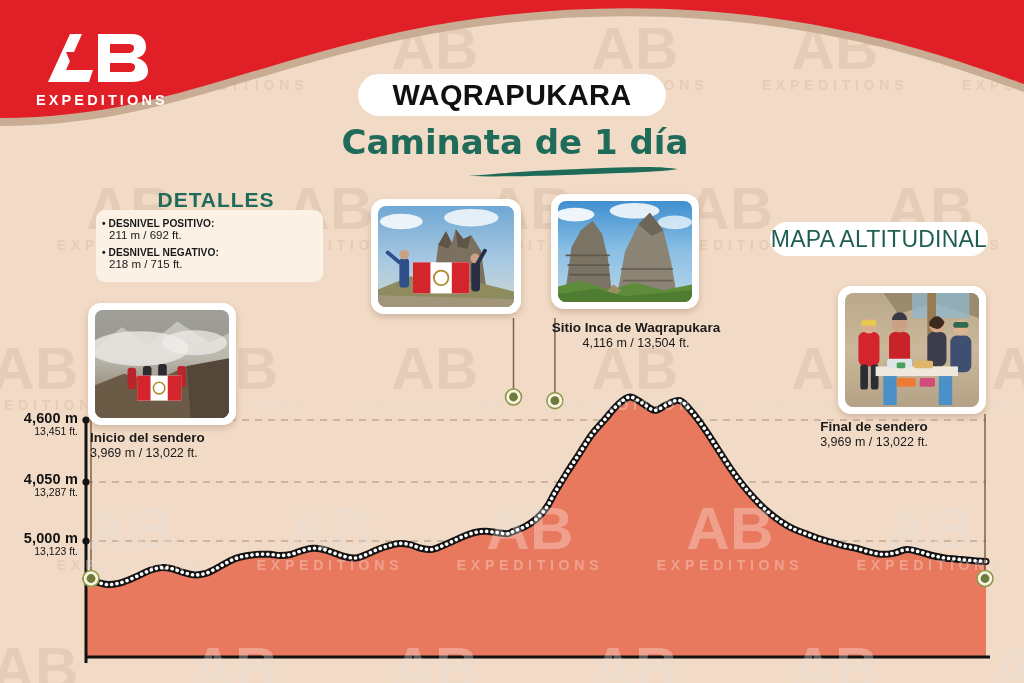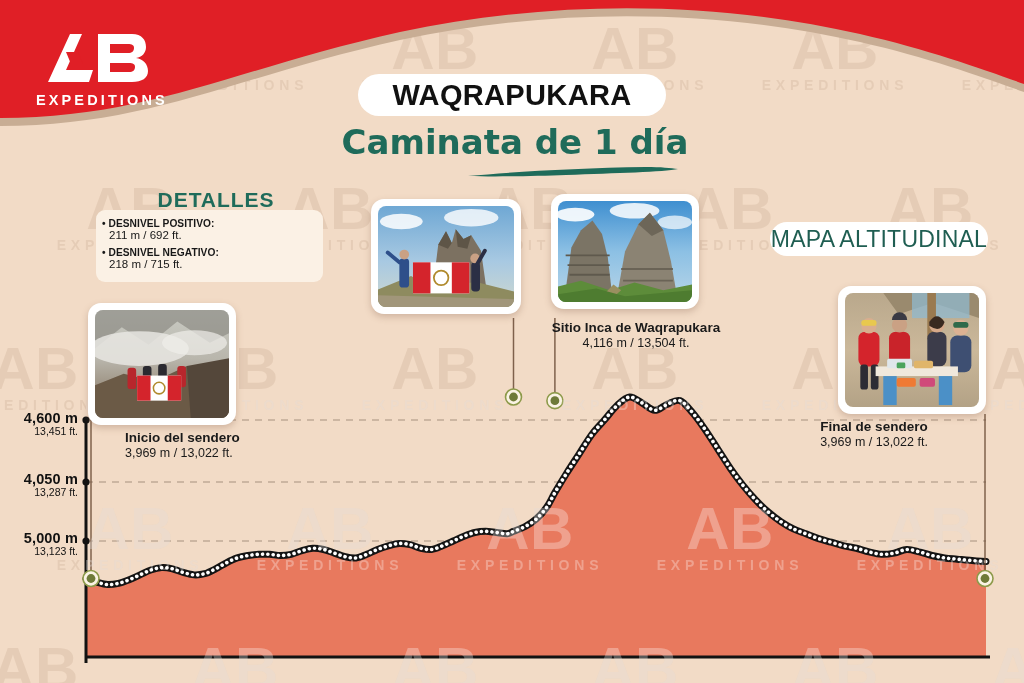--- a/index.html
+++ b/index.html
@@ -393,21 +393,21 @@
             <rect x="50" y="58" width="9" height="24" rx="3"></rect>
             <rect x="66" y="56" width="9" height="24" rx="3"></rect>
           </g>
         <rect x="44" y="68" width="46" height="26" fill="#fff"></rect>
         <rect x="44" y="68" width="14" height="26" fill="#D4242C"></rect>
         <rect x="76" y="68" width="14" height="26" fill="#D4242C"></rect>
         <circle cx="67" cy="81" r="6" fill="none" stroke="#b08b2e" stroke-width="1.6"></circle>
       </svg>
     </div>
   </div>
-  <div class="cap left" style="left:90px;top:430px;padding-left:35px;">
+  <div class="cap left" style="left:90px;top:430px;">
     <div class="t">Inicio del sendero</div>
     <div class="s">3,969 m / 13,022 ft.</div>
   </div>
 
   <div class="card" style="left:371px;top:199px;width:150px;height:115px;">
     <div class="ph">
       <svg viewBox="0 0 140 104" preserveAspectRatio="none" width="100%" height="100%">
         <defs>
             <linearGradient id="g2" x1="0" y1="0" x2="0" y2="1">
           <stop offset="0" stop-color="#6fa8d4"></stop>

